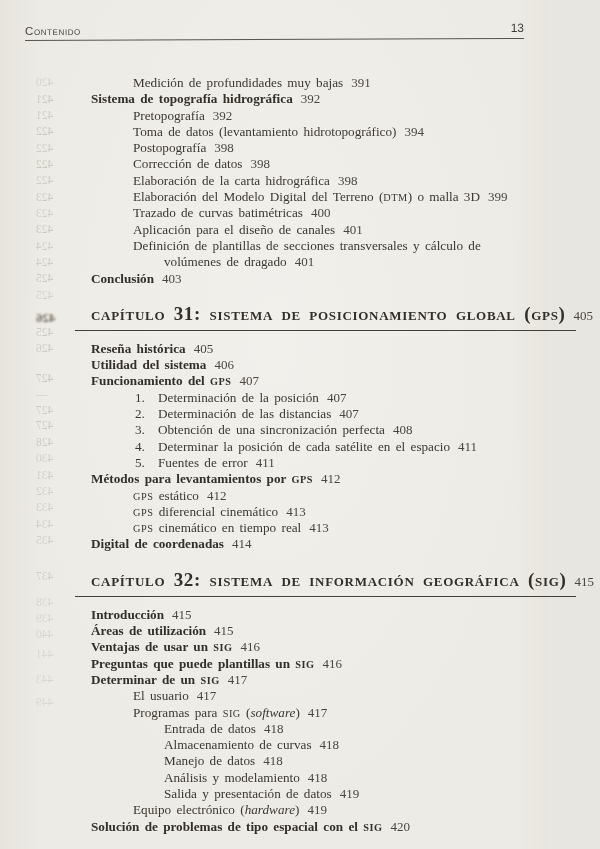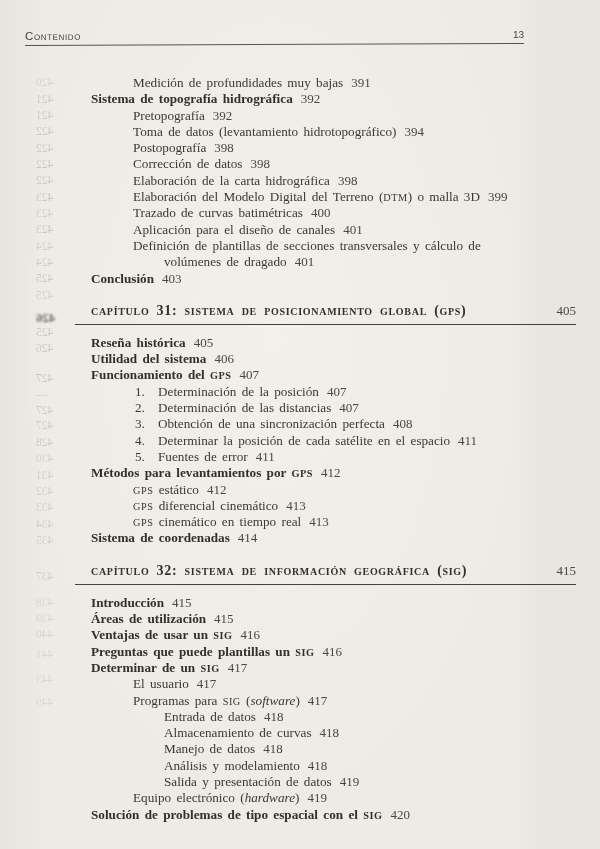--- a/index.html
+++ b/index.html
@@ -24,21 +24,21 @@
     border-bottom:1.6px solid #57534c;
     padding-bottom:3px;
     transform:rotate(-0.25deg);
     font-family:"Liberation Sans","DejaVu Sans",sans-serif;
   }
   .runhead .rh-left {
     font-size:11.5px; letter-spacing:0.6px; color:#45423c;
     font-variant:small-caps; text-transform:lowercase;
   }
   .runhead .rh-left::first-letter { text-transform:uppercase; }
-  .runhead .rh-page { font-size:10px; color:#3f3c36;margin-top:8px; }
+  .runhead .rh-page { font-size:12px; color:#3f3c36; }
   
   .bleed-layer { position:absolute; inset:0; pointer-events:none; }
   .bleed {
     position:absolute; left:36px; width:28px; text-align:right;
     font-size:11.5px; color:#8a8478;
     transform:scaleX(-1); filter:blur(0.6px);
     font-family:"Liberation Serif",serif;
   }
   .bleed.dark { color:#5f584e; font-weight:bold; filter:blur(1px); font-size:13px; }
   
@@ -61,21 +61,21 @@
   
   .chapter-row {
     display:flex; justify-content:space-between; align-items:baseline;
     margin:16px 0 10px 0;
     border-bottom:1.6px solid #44403a;
     padding-bottom:5px;
     white-space:nowrap;
   }
   .chapter-row .ct {
     padding-left:16px;
-    font-weight:bold; font-size:14px;
+    font-weight:bold; font-size:19px;
     font-variant:small-caps; text-transform:lowercase;
     letter-spacing:0.7px; word-spacing:3px;
     color:#332f29;
   }
   .chapter-row .pg { font-size:13px; color:#4a463f; padding-left:8px; }
 </style>
 </head>
 <body>
 
 <div class="paper">
@@ -222,21 +222,21 @@
       </div>
       <div class="toc-row lvl1">
         <span class="t"><span class="sc">GPS</span><span> diferencial cinemático</span></span>
         <span class="pg">413</span>
       </div>
       <div class="toc-row lvl1">
         <span class="t"><span class="sc">GPS</span><span> cinemático en tiempo real</span></span>
         <span class="pg">413</span>
       </div>
       <div class="toc-row lvl0 bold">
-        <span class="t"><span>Sistema de coordenadas</span></span>
+        <span class="t"><span>Digital de coordenadas</span></span>
         <span class="pg">414</span>
       </div>
       <div class="chapter-row">
         <span class="ct">Capítulo 32: Sistema de Información Geográfica (SIG)</span>
         <span class="pg">415</span>
       </div>
       <div class="toc-row lvl0 bold">
         <span class="t"><span>Introducción</span></span>
         <span class="pg">415</span>
       </div>

